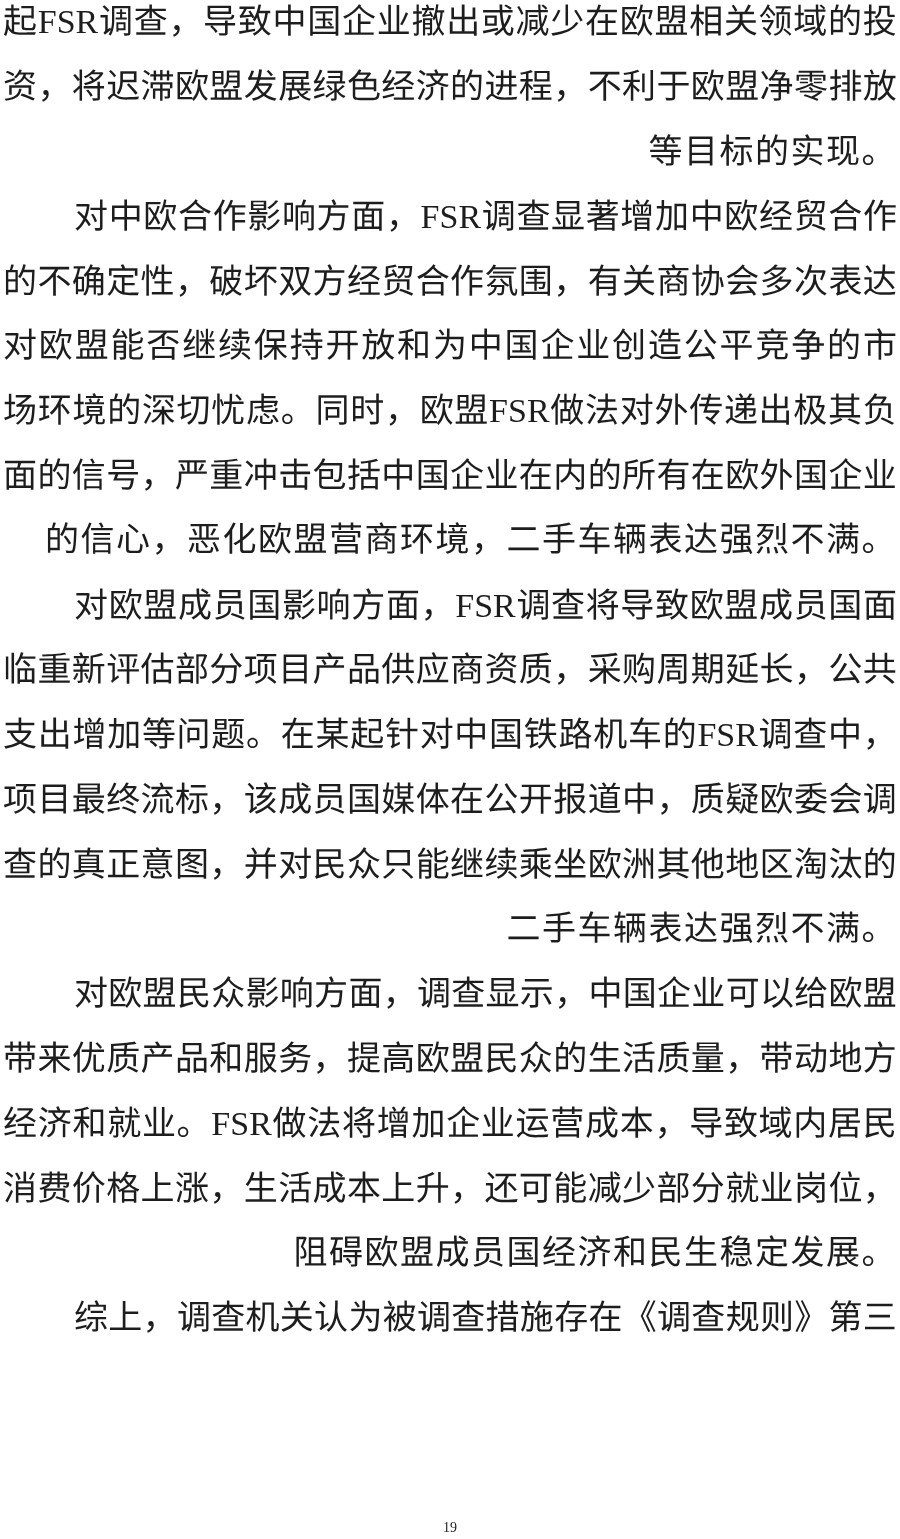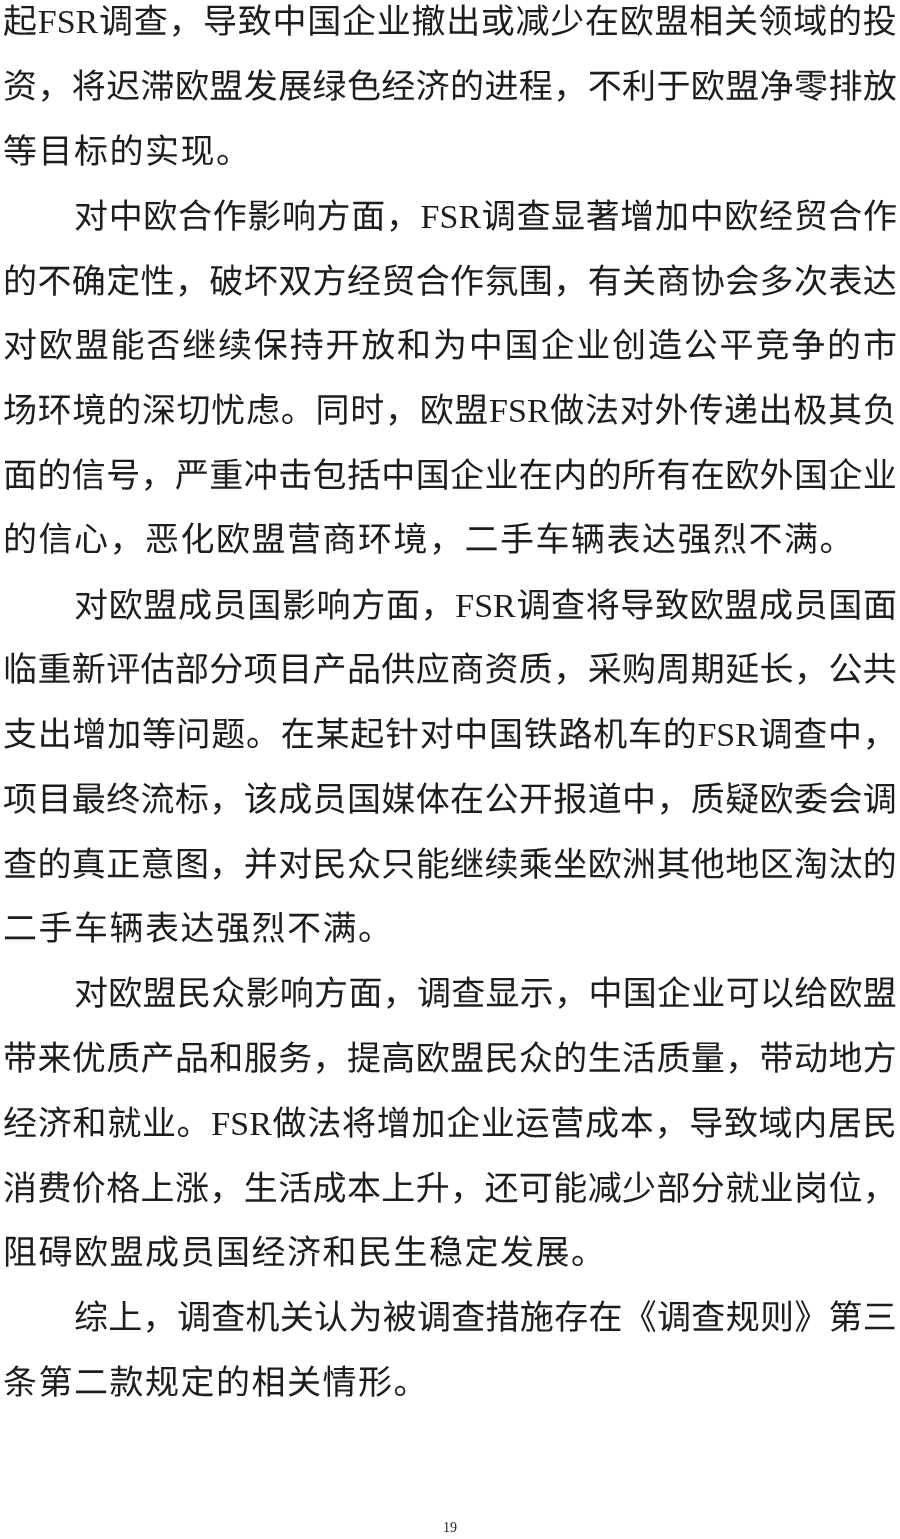--- a/index.html
+++ b/index.html
@@ -31,21 +31,21 @@
   .line.justify {
     display: flex;
     justify-content: space-between;
     align-items: center;
   }
   .line.justify span {
     line-height: 1;
     display: inline-block;
   }
   .line.no-justify {
-    text-align: left;
+    text-align: right;
     letter-spacing: 1.5px;
   }
   .line.indent {
     padding-left: 71px;
   }
   .page-number {
     position: absolute;
     left: 0;
     right: 0;
     bottom: 4px;
@@ -519,16 +519,15 @@
         <span>在</span>
         <span>《</span>
         <span>调</span>
         <span>查</span>
         <span>规</span>
         <span>则</span>
         <span>》</span>
         <span>第</span>
         <span>三</span>
       </div>
-      <div class="line no-justify">条第二款规定的相关情形。</div>
     </div>
   <div class="page-number">19</div>
 </div>
 
 </body></html>

